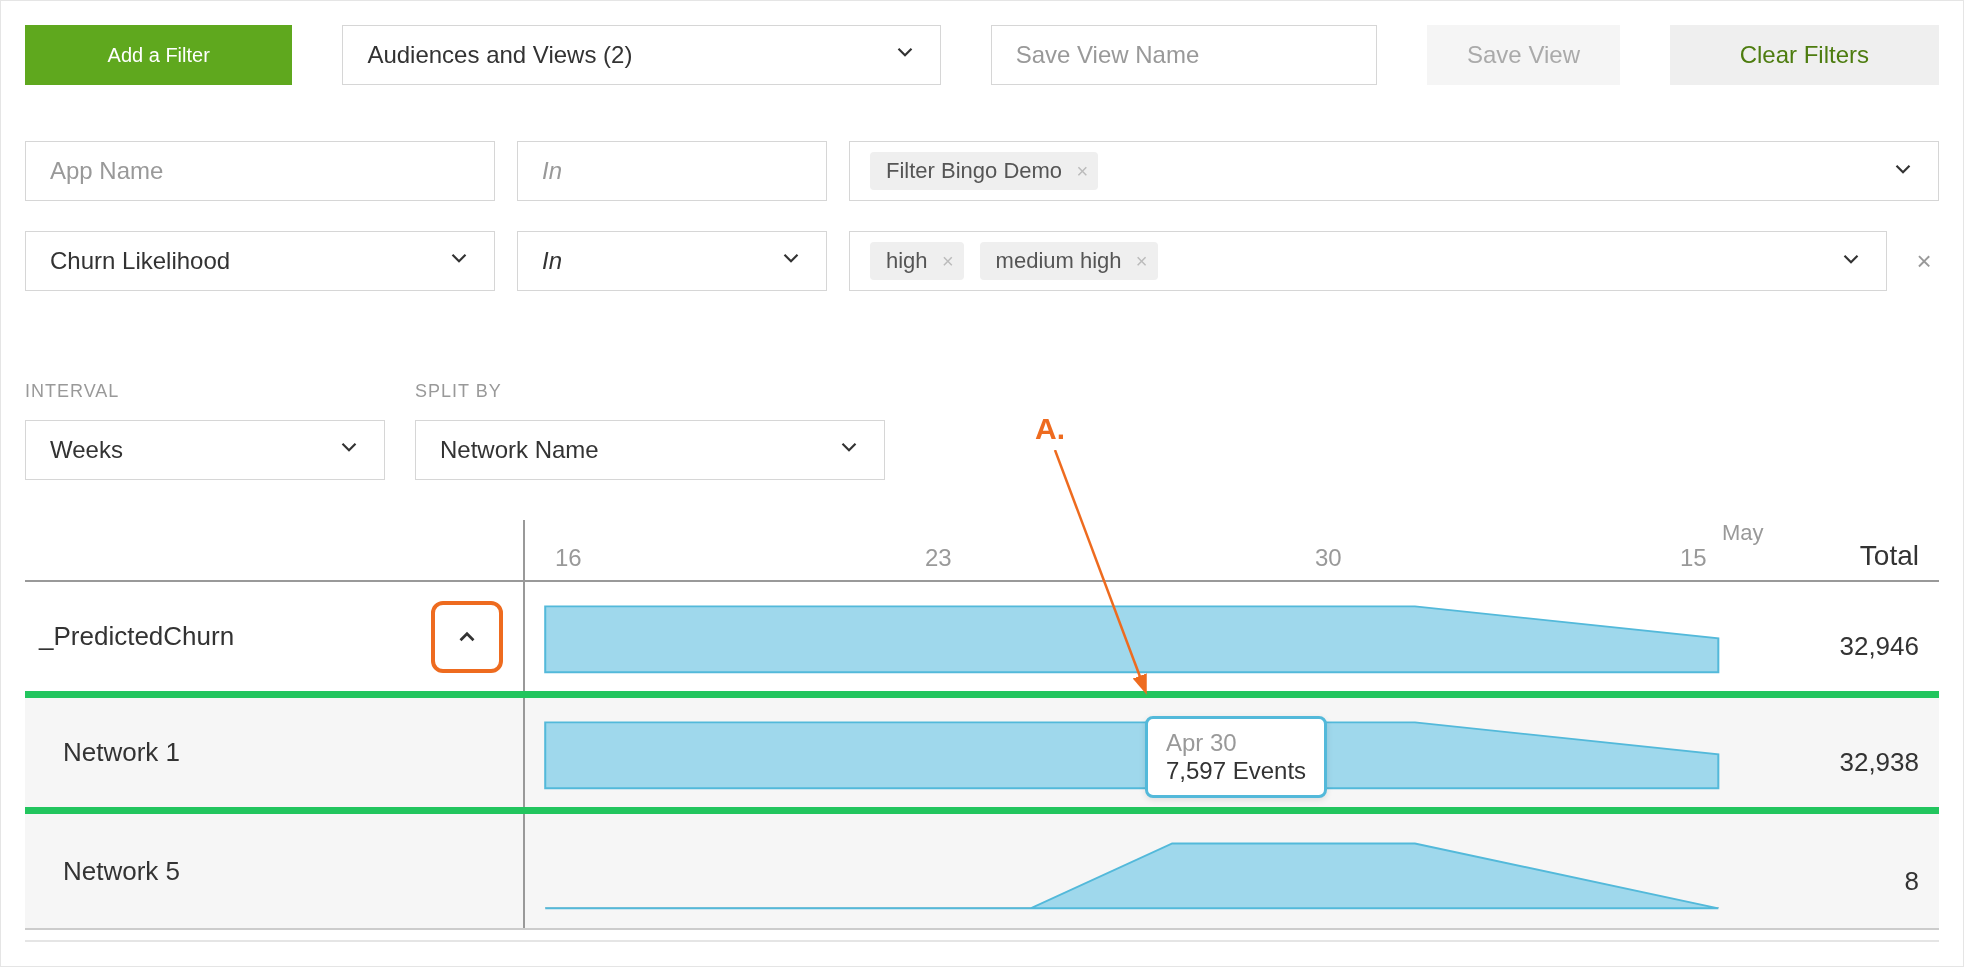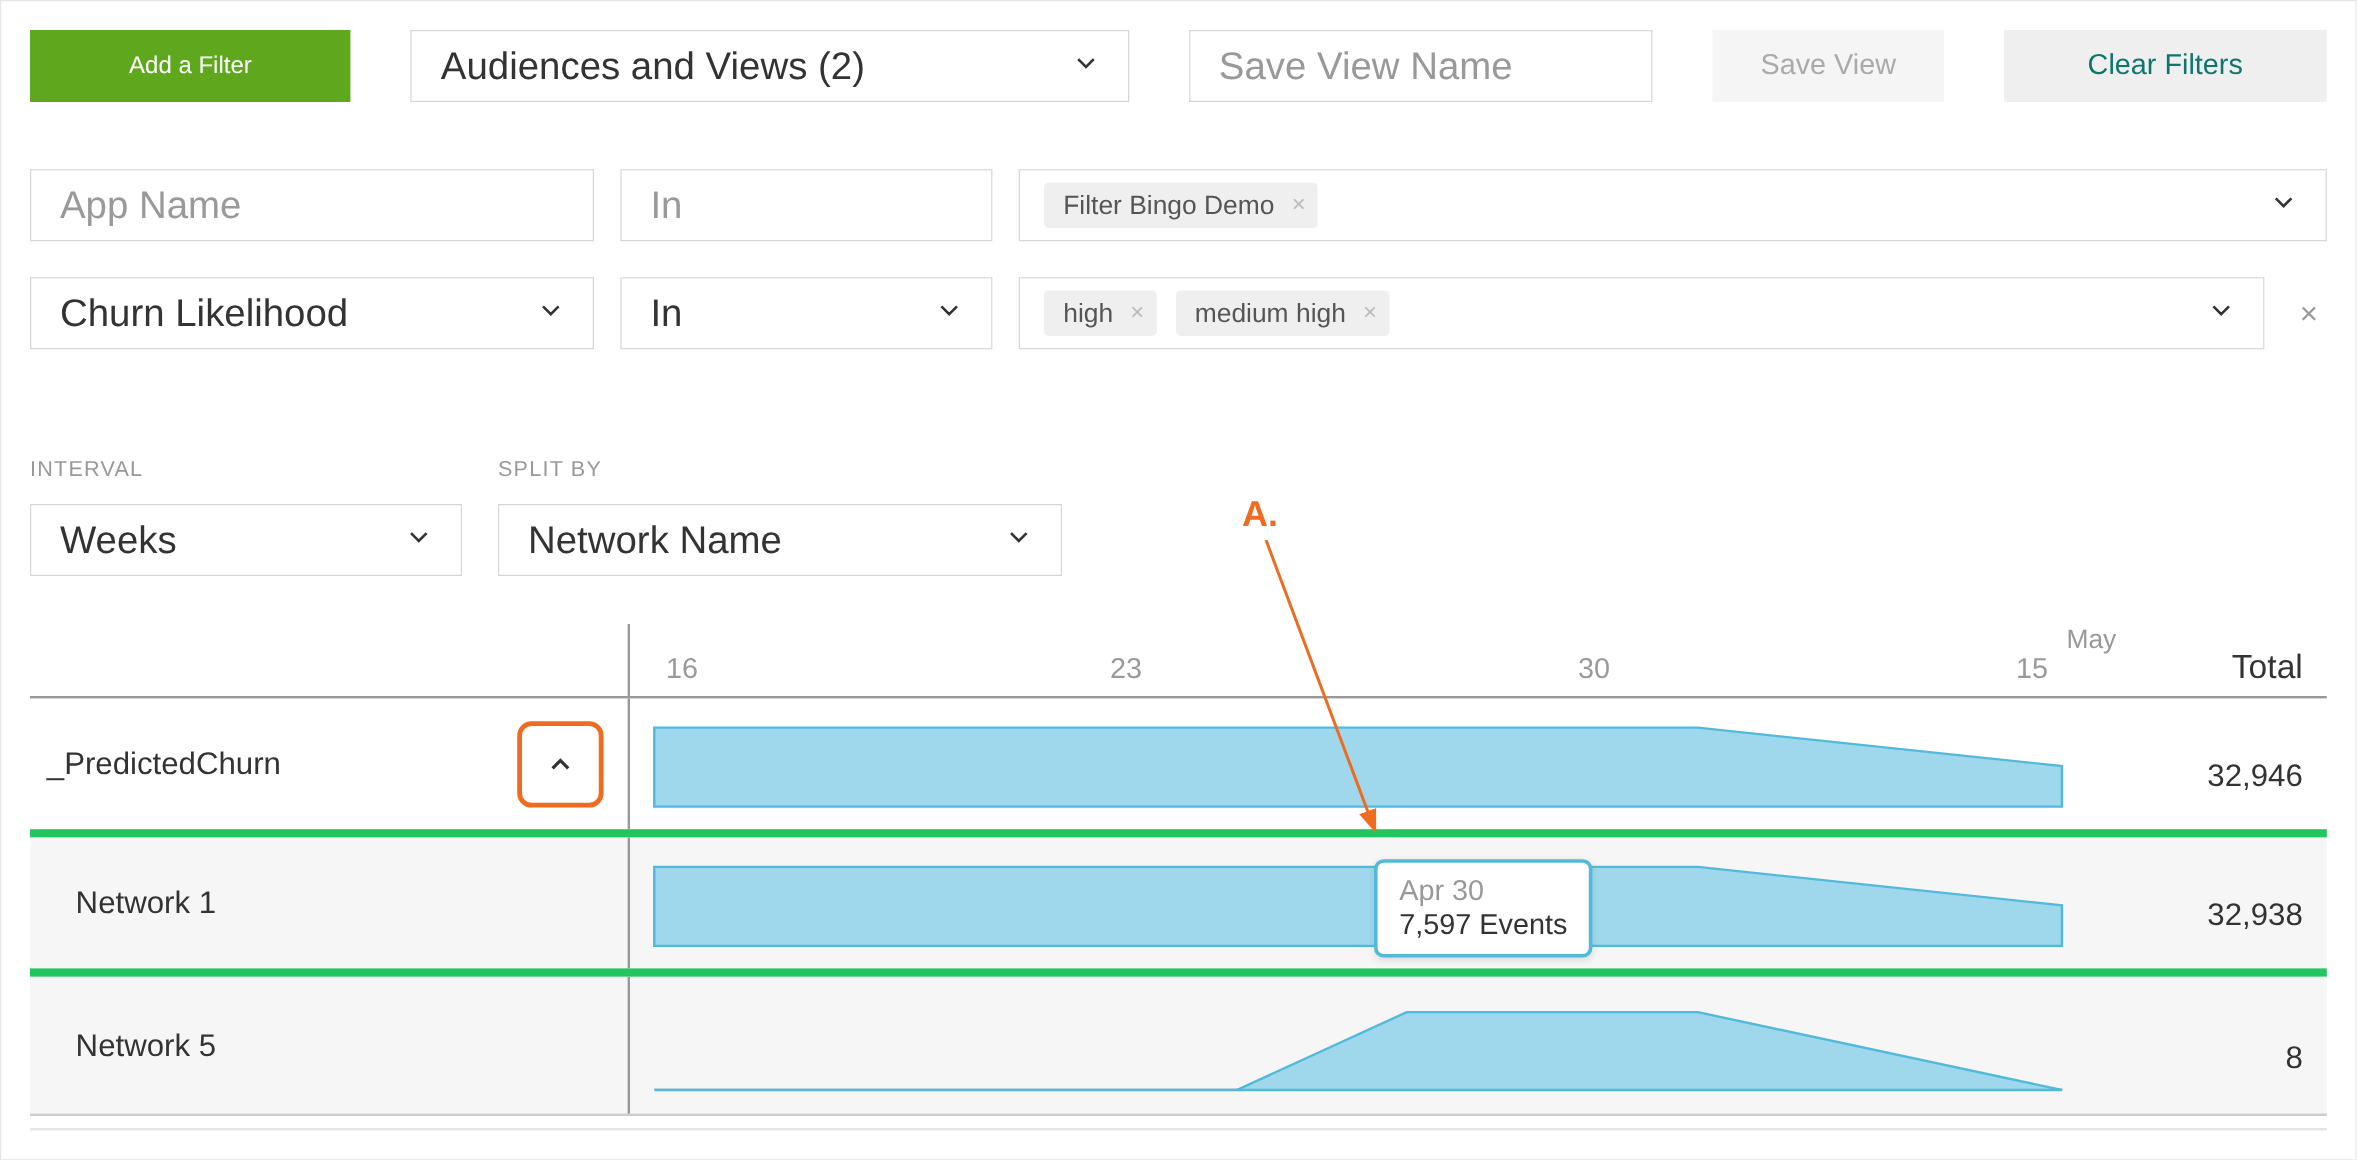--- a/index.html
+++ b/index.html
@@ -2,31 +2,31 @@
 <html><head>
 <meta charset="utf-8">
 <style>
   * { box-sizing: border-box; margin:0; padding:0; }
   html,body { width:1964px; height:967px; font-family: -apple-system, "Helvetica Neue", Arial, sans-serif; background:#fff; color:#333; }
   .page { border:1px solid #e5e5e5; width:1964px; height:967px; padding:24px 24px 0 24px; position:relative; }
 
   
   .topbar { display:flex; gap:50px; align-items:center; width:100%; }
   .btn-add-filter { background:#5fa81e; color:#fff; font-size:20px; border:none; height:60px; width:278px; display:flex; align-items:center; justify-content:center; cursor:pointer; }
-  .select, .input { border:1px solid #d6d6d6; background:#fff; font-size:32px; color:#333; height:60px; display:flex; align-items:center; padding:0 24px; position:relative; }
+  .select, .input { border:1px solid #d6d6d6; background:#fff; font-size:24px; color:#333; height:60px; display:flex; align-items:center; padding:0 24px; position:relative; }
   .select .chev, .chevron { position:absolute; right:22px; top:50%; transform:translateY(-50%); }
   .select.audiences { width:620px; }
   .input.viewname { width:400px; color:#999; }
   .btn-save-view { background:#f5f5f5; color:#aaa; font-size:24px; border:none; height:60px; width:200px; cursor:pointer; }
-  .btn-clear { background:#efefef; color:#0f766e; font-size:24px; border:none; height:60px; width:280px; cursor:pointer; }
+  .btn-clear { background:#efefef; color:#4d7c0f; font-size:24px; border:none; height:60px; width:280px; cursor:pointer; }
 
   .filters { margin-top:56px; display:flex; flex-direction:column; gap:30px; }
   .filter-row { display:flex; gap:22px; align-items:center; }
   .fsel { width:470px; }
-  .fsel.narrow { width:310px; }
+  .fsel.narrow { width:310px;font-style:italic; }
   .tags-box { border:1px solid #d6d6d6; flex:1; height:60px; display:flex; align-items:center; padding:0 20px; gap:16px; position:relative; }
   .tag { background:#efefef; color:#555; font-size:22px; border-radius:4px; padding:6px 36px 6px 16px; position:relative; }
   .tag .x { position:absolute; right:10px; top:50%; transform:translateY(-50%); color:#bbb; font-size:20px; }
   .remove-filter { color:#999; font-size:26px; width:30px; text-align:center; cursor:pointer; }
   .label-small { text-transform:uppercase; letter-spacing:1px; color:#999; font-size:18px; }
 
   .split-row { display:flex; gap:30px; margin-top:90px; }
   .split-col { display:flex; flex-direction:column; gap:18px; }
   .split-select { width:470px; }
   .interval-select { width:360px; }

